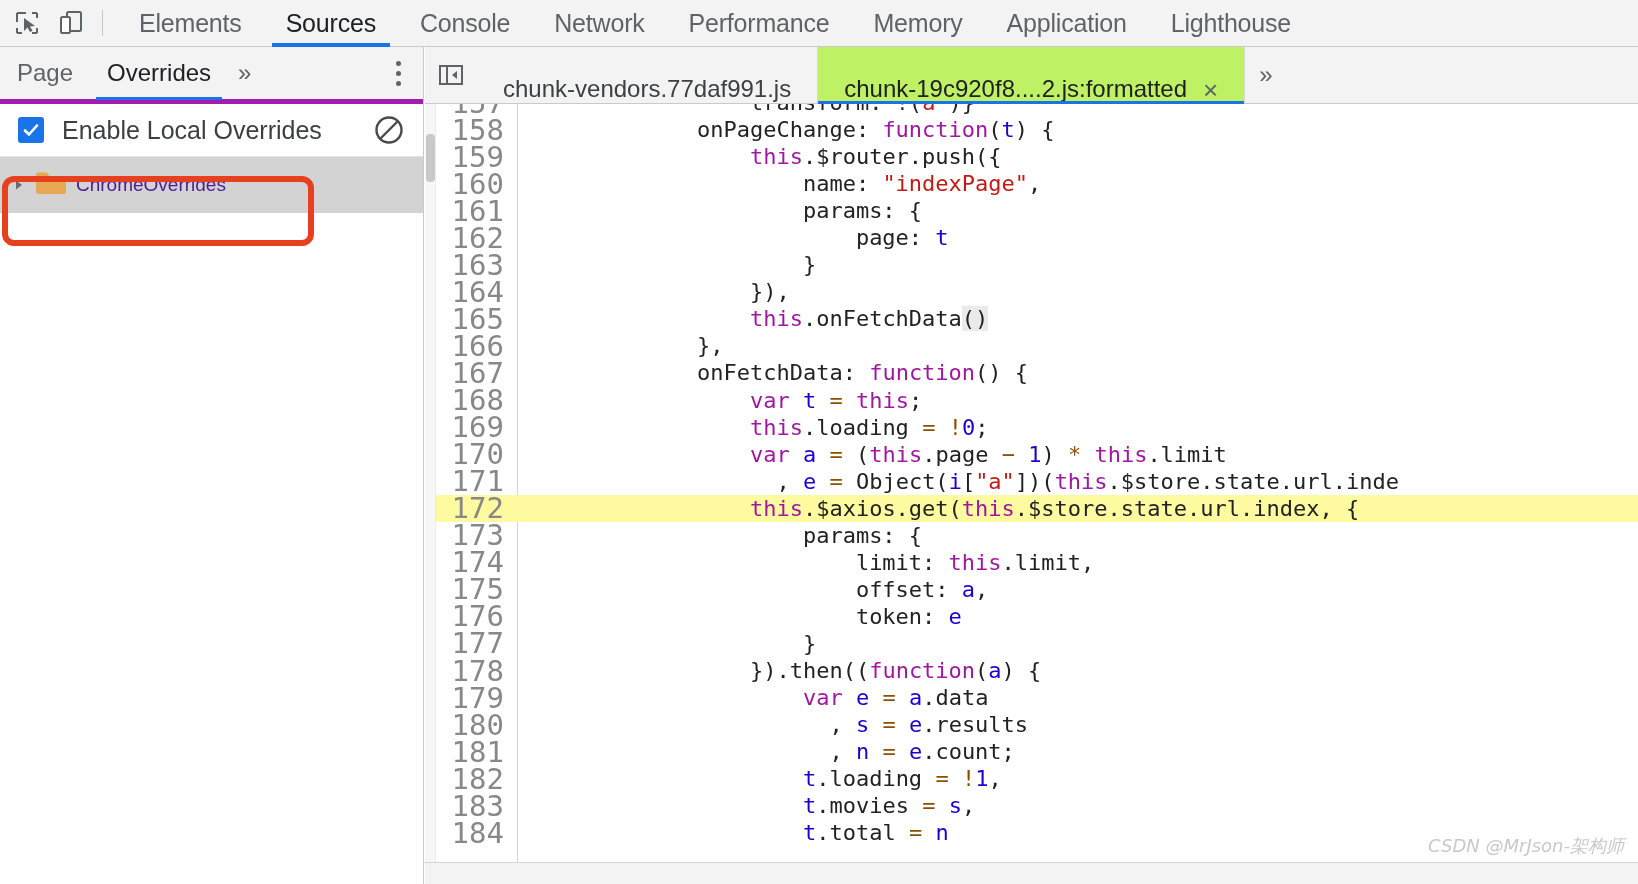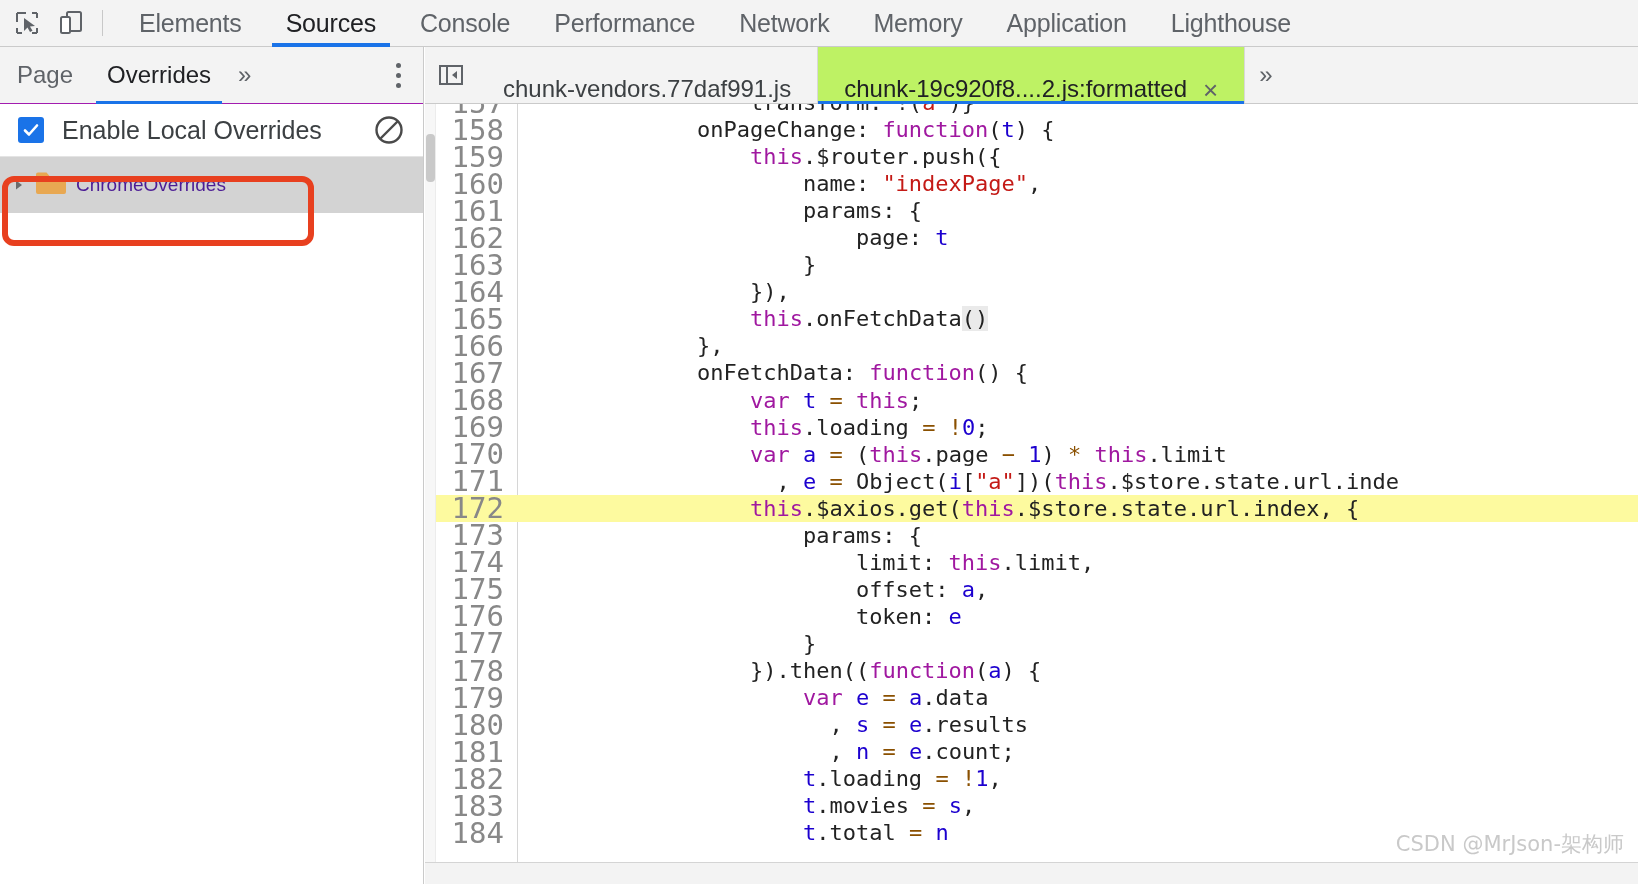--- a/index.html
+++ b/index.html
@@ -63,21 +63,21 @@
   .sidebar {
     position: absolute; left: 0; top: 47px;
     width: 424px; height: 837px;
     background: #ffffff;
     border-right: 1px solid #cacaca;
   }
   .sidebar-tabbar {
     position: relative;
     height: 57px;
     background: #f3f3f3;
-    border-bottom: 1px solid #a21caf;
+    border-bottom: 5px solid #a21caf;
     display: flex; align-items: stretch;
   }
   .sb-tab {
     display: flex; align-items: center;
     padding: 0 17px;
     font-size: 24px; color: #5f6368;
     cursor: pointer; position: relative;
     white-space: nowrap;
   }
   .sb-tab.active { color: #202124; }
@@ -257,24 +257,25 @@
 
   .code-statusbar {
     position: absolute; left: 0; right: 0; bottom: 0;
     height: 22px;
     background: #f3f3f3;
     border-top: 1px solid #d4d4d4;
   }
 
   .watermark {
     position: absolute; right: 14px; bottom: 26px;
-    font-size: 21px; color: #c9c9c9;
+    font-size: 18px; color: #c9c9c9;
     white-space: nowrap;
     font-family: "DejaVu Sans", sans-serif;
     z-index: 30;
+    font-style: italic;
   }
 </style>
 </head>
 <body>
 
 <div id="app">
 
   <div class="main-toolbar">
     <div class="tb-icons">
       <div class="tb-icon">
@@ -295,24 +296,24 @@
       <div class="panel-tab">
           <span>Elements</span>
         </div>
       <div class="panel-tab active">
           <span>Sources</span>
         </div>
       <div class="panel-tab">
           <span>Console</span>
         </div>
       <div class="panel-tab">
+          <span>Network</span>
+        </div>
+      <div class="panel-tab">
           <span>Performance</span>
-        </div>
-      <div class="panel-tab">
-          <span>Network</span>
         </div>
       <div class="panel-tab">
           <span>Memory</span>
         </div>
       <div class="panel-tab">
           <span>Application</span>
         </div>
       <div class="panel-tab">
           <span>Lighthouse</span>
         </div>

